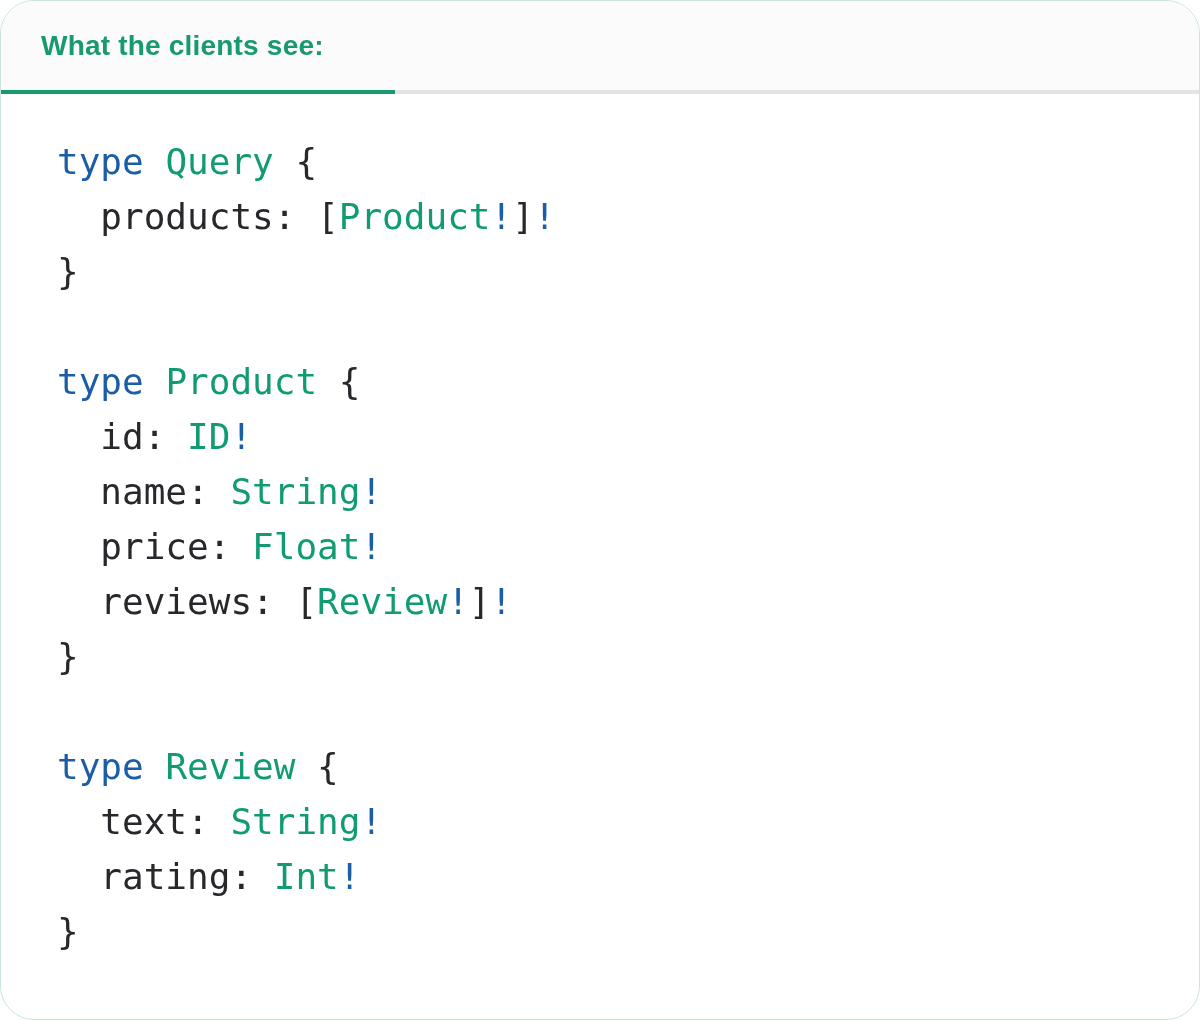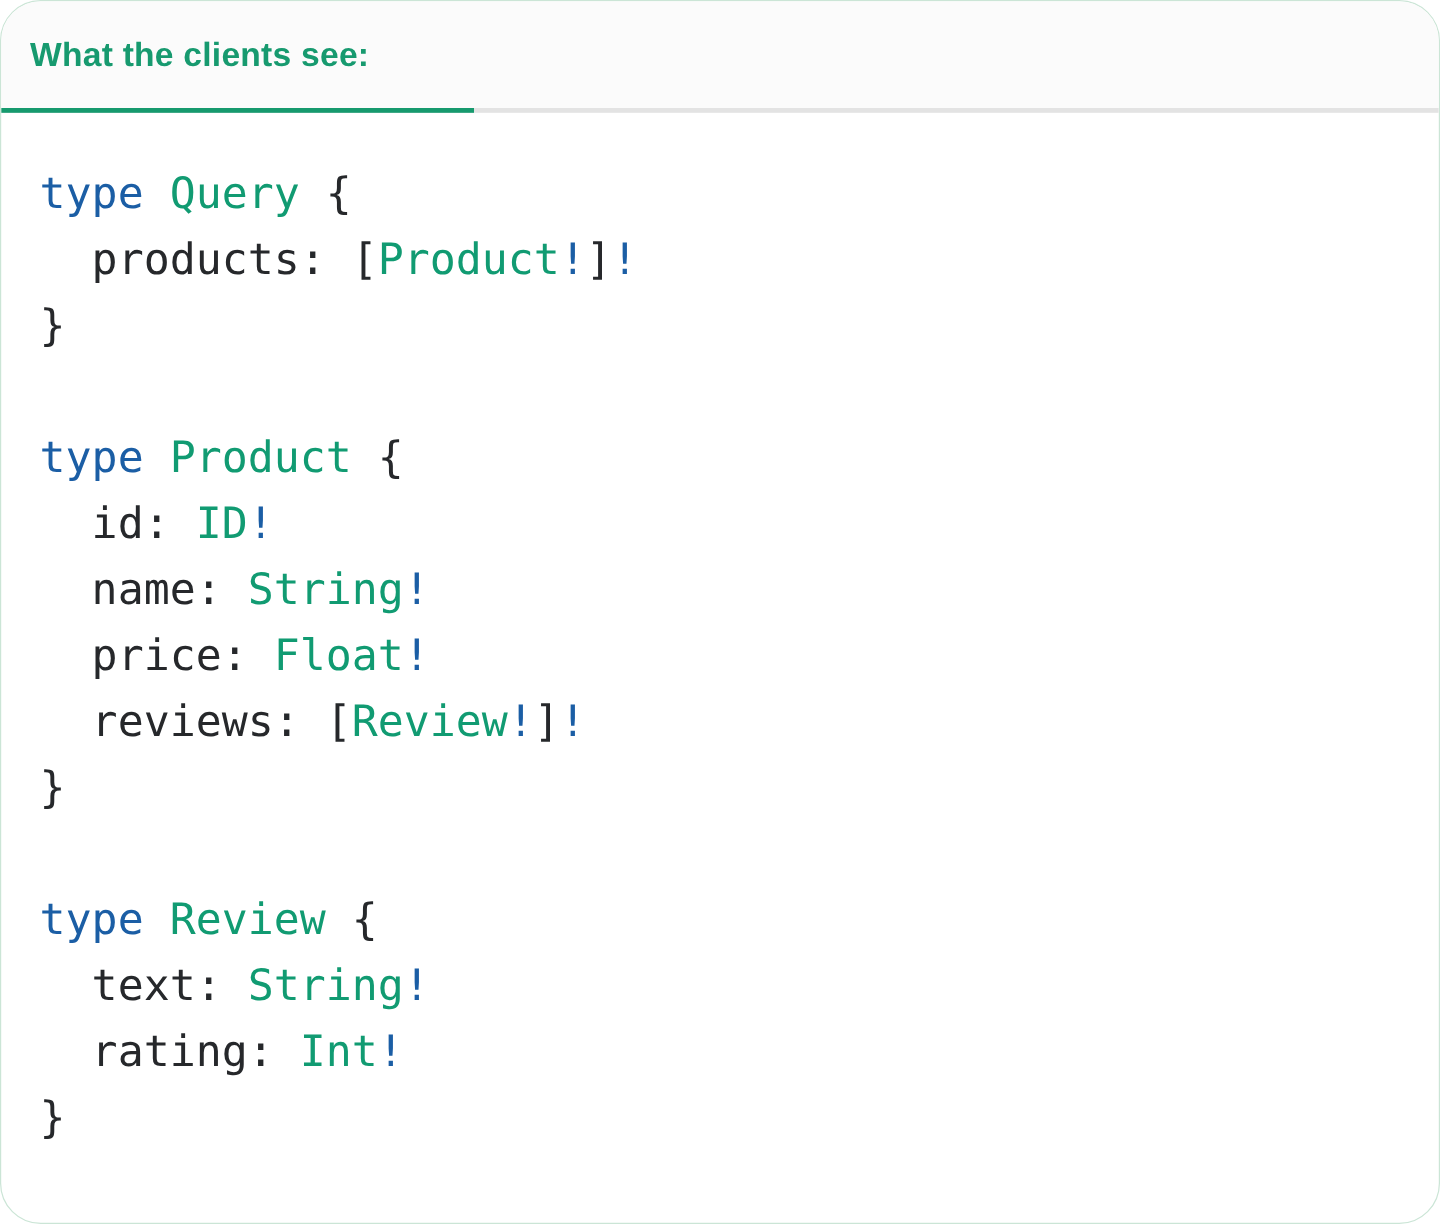--- a/index.html
+++ b/index.html
@@ -34,38 +34,38 @@
     height: 93px;
     background: var(--header-bg);
     border-bottom: 4px solid var(--divider);
   }
   .tab {
     position: relative;
     display: flex;
     align-items: center;
     height: 100%;
     width: 394px;
-    padding-left: 24px;
+    padding-left: 40px;
   }
   .tab-label {
     font-size: 28px;
     font-weight: 600;
     letter-spacing: 0.2px;
     color: var(--tab-label);
   }
   .tab-underline {
     position: absolute;
     left: 0;
     bottom: -4px;
     width: 394px;
     height: 4px;
     background: var(--tab-underline);
   }
   .code-block {
-    padding: 40px 40px 0 32px;
+    padding: 40px 40px 0 56px;
     font-family: "DejaVu Sans Mono", "Liberation Mono", monospace;
     font-size: 36px;
     line-height: 55px;
     white-space: pre;
     color: var(--plain);
   }
   .code-line { height: 55px; }
   .tok-kw    { color: var(--keyword); }
   .tok-type  { color: var(--type); }
   .tok-plain { color: var(--plain); }

